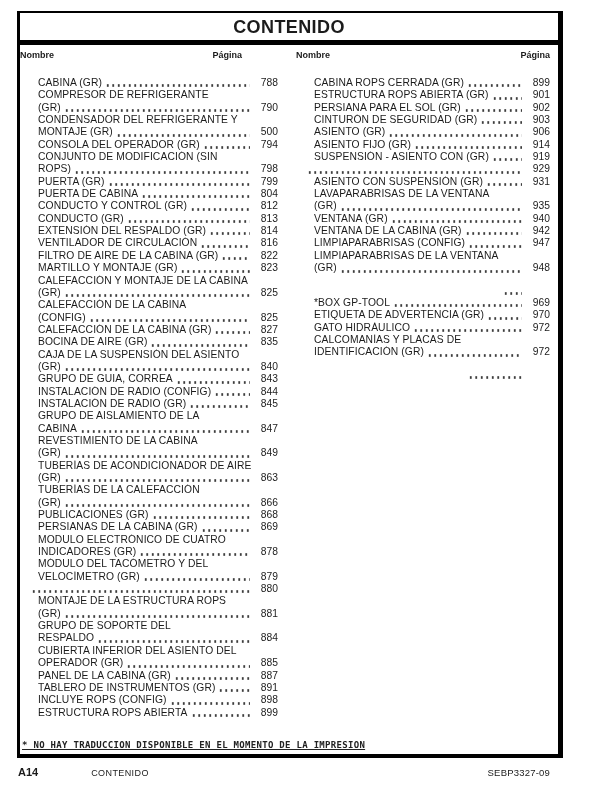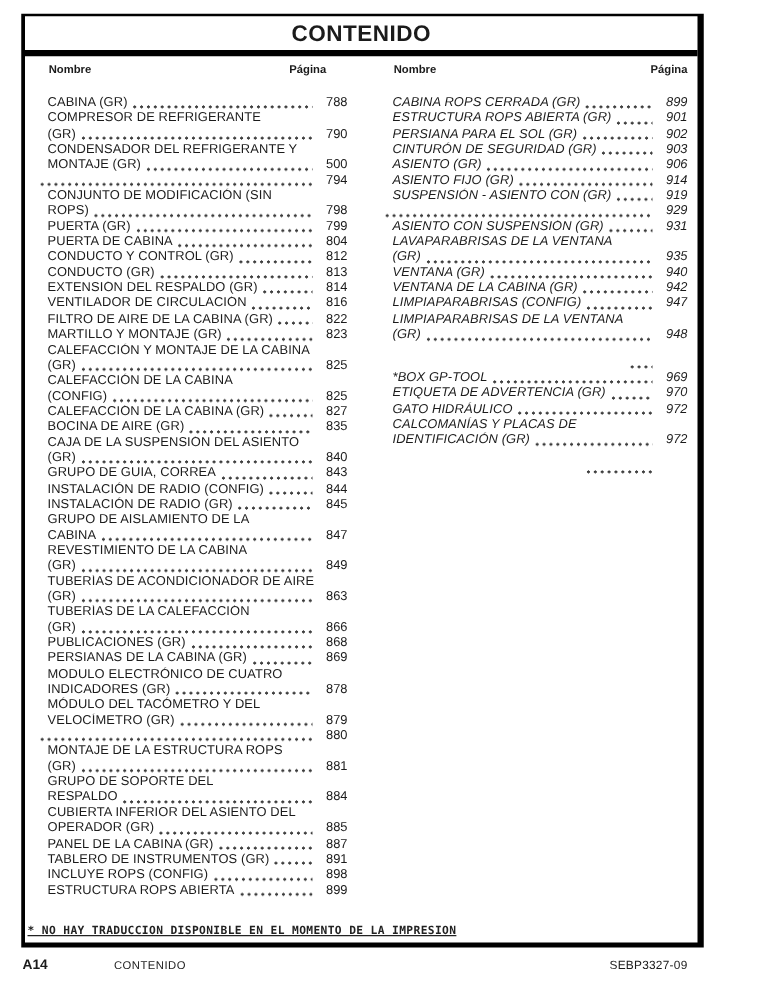--- a/index.html
+++ b/index.html
@@ -37,21 +37,21 @@
   }
   .title {
     font-size: 18px;
     line-height: 22px;
     font-weight: bold;
     letter-spacing: 0.4px;
   }
 
   .headers-row {
     display: flex;
-    padding: 5px 8px 0 19px;
+    padding: 5px 8px 0 0;
     font-size: 9px;
     line-height: 10px;
     font-weight: bold;
   }
   .headers-left {
     width: 250px;
     display: flex;
     justify-content: space-between;
     padding-right: 28px;
     box-sizing: border-box;
@@ -67,21 +67,20 @@
     display: flex;
     padding: 0 8px;
   }
   .col-left {
     width: 250px;
     flex: none;
   }
   .col-right {
     flex: 1;
     margin-left: 26px;
-    font-style: italic;
   }
   .rows {
     margin-top: 17px;
   }
 
   .row {
     display: flex;
     align-items: baseline;
     white-space: nowrap;
     font-size: 10.3px;
@@ -196,20 +195,21 @@
           </div>
           <div class="row">
             <span class="name">CONDENSADOR DEL REFRIGERANTE Y</span>
           </div>
           <div class="row">
             <span class="name">MONTAJE (GR)</span>
             <span class="leader"></span>
             <span class="num">500</span>
           </div>
           <div class="row">
+            <span class="name">CONSOLA DEL OPERADOR (GR)</span>
             <span class="leader"></span>
             <span class="num">794</span>
           </div>
           <div class="row">
             <span class="name">CONJUNTO DE MODIFICACIÓN (SIN</span>
           </div>
           <div class="row">
             <span class="name">ROPS)</span>
             <span class="leader"></span>
             <span class="num">798</span>

